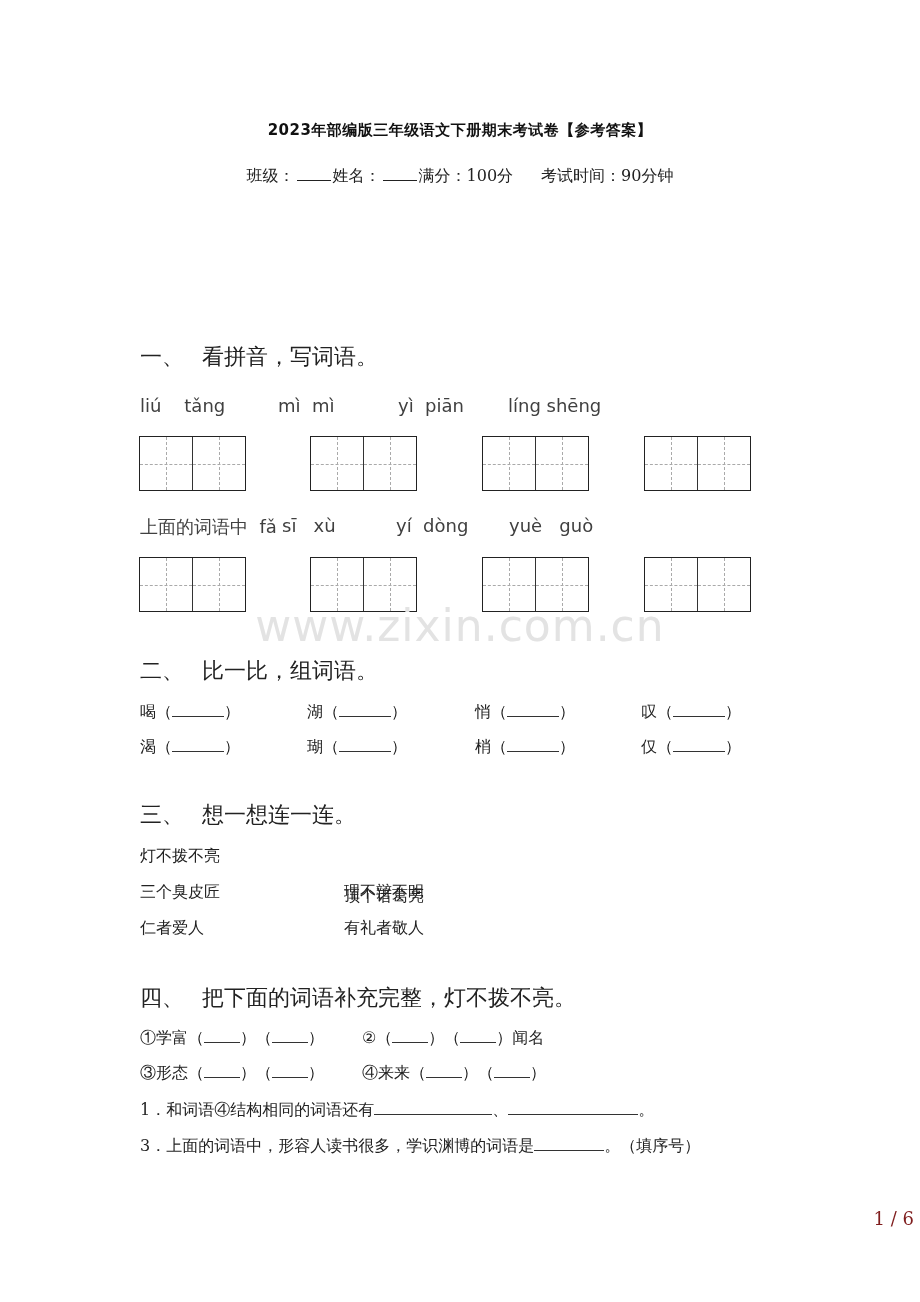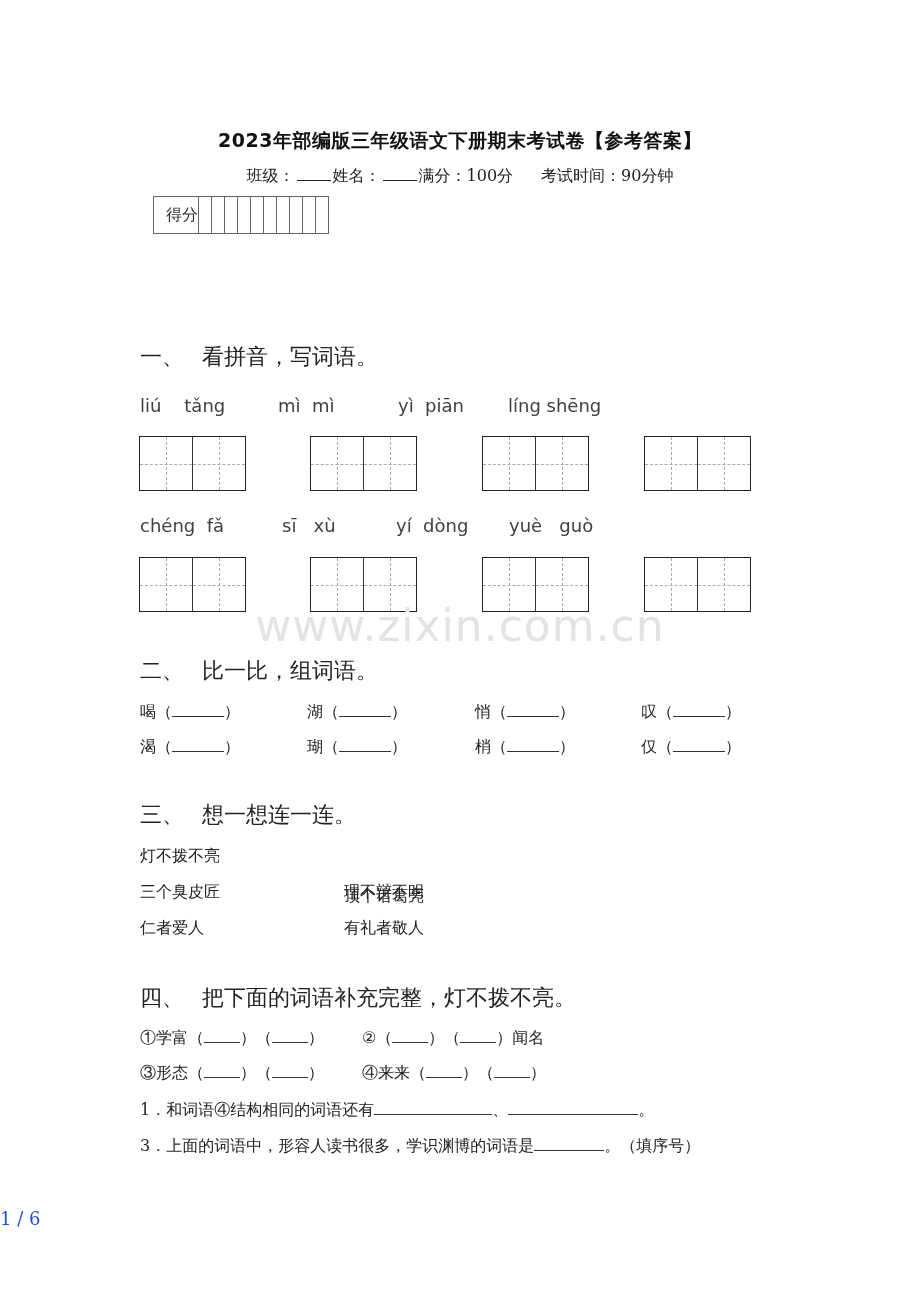--- a/index.html
+++ b/index.html
@@ -1,63 +1,50 @@
 <!DOCTYPE html>
 <html><head>
 <meta charset="utf-8">
 <style>
   html, body { margin:0; padding:0; background:#fff; }
   body { width:920px; height:1302px; position:relative; overflow:hidden;
          font-family:"DejaVu Serif","Liberation Serif",serif; color:#111; }
   .abs { position:absolute; }
-  .title { left:0; width:920px; top:128px; text-align:center; font-size:19px; font-weight:bold;
+  .title { left:0; width:920px; top:121px; text-align:center; font-size:15px; font-weight:bold;
            font-family:"DejaVu Sans","Liberation Sans",sans-serif; letter-spacing:0.5px; }
   .meta { left:0; width:920px; top:166px; text-align:center; font-size:16px; color:#222; }
   .meta .blank { display:inline-block; width:34px; border-bottom:1px solid #222; height:14px; vertical-align:baseline; margin:0 2px; }
   .meta .gap { display:inline-block; width:28px; }
   table.score { position:absolute; left:153px; top:196px; border-collapse:collapse; font-size:16px; }
   table.score td { border:1px solid #666; height:36px; text-align:left; padding:0 0 0 12px; color:#333; }
   .sec { left:140px; font-size:22px; font-family:"DejaVu Sans","Liberation Sans",sans-serif; font-weight:normal; color:#222; }
   .sec .num { display:inline-block; width:62px; }
   .pinyin { font-family:"DejaVu Sans","Liberation Sans",sans-serif; font-size:18px; color:#404040; white-space:pre; }
   .box { width:105px; height:53px; border:1.5px solid #222; display:flex; }
   .cell { flex:1; position:relative; border-right:1.5px solid #333; }
   .cell:last-child { border-right:none; }
   .cell::before { content:""; position:absolute; left:50%; top:0; bottom:0; border-left:1px dashed #aaa; }
   .cell::after { content:""; position:absolute; top:50%; left:0; right:0; border-top:1px dashed #aaa; }
   .item { font-size:16px; color:#222; white-space:nowrap; }
   .u { display:inline-block; border-bottom:1px solid #333; height:14px; vertical-align:baseline; }
   .watermark { left:0; width:920px; top:600px; text-align:center; font-size:44px; color:#e3e3e3;
                font-family:"DejaVu Sans","Liberation Sans",sans-serif; letter-spacing:1px; }
-  .pager { left:0; width:914px; top:1208px; text-align:left; font-size:18px; color:#1d4ed8; }
+  .pager { left:0; width:914px; top:1208px; text-align:right; font-size:18px; color:#7f1d1d; }
 </style>
 </head>
 <body>
 
 <div class="abs title">2023年部编版三年级语文下册期末考试卷【参考答案】</div>
 
 <div class="abs meta">
   <span>班级：</span><span class="blank"></span><span>姓名：</span><span class="blank"></span><span>满分：100分</span><span class="gap"></span><span>考试时间：90分钟</span>
 </div>
 
 <table class="score">
   <tbody>
-  <tr>
-    <td>得分</td>
-    <td></td>
-    <td></td>
-    <td></td>
-    <td></td>
-    <td></td>
-    <td></td>
-    <td></td>
-    <td></td>
-    <td></td>
-    <td></td>
-  </tr>
 </tbody>
   </table>
 
 <div class="abs sec" style="top:342px">
   <span class="num">一、</span><span>看拼音，写词语。</span>
 </div>
 <div class="abs pinyin" style="left:140px; top:395px">liú    tǎng</div>
 <div class="abs pinyin" style="left:278px; top:395px">mì  mì</div>
 <div class="abs pinyin" style="left:398px; top:395px">yì  piān</div>
 <div class="abs pinyin" style="left:508px; top:395px">líng shēng</div>
@@ -72,21 +59,21 @@
   </div>
 <div class="abs box" style="left:482px; top:436px">
     <div class="cell"></div>
     <div class="cell"></div>
   </div>
 <div class="abs box" style="left:644px; top:436px">
     <div class="cell"></div>
     <div class="cell"></div>
   </div>
 
-<div class="abs pinyin" style="left:140px; top:515px">chéng  fǎ</div>
+<div class="abs pinyin" style="left:140px; top:515px">上面的词语中  fǎ</div>
 <div class="abs pinyin" style="left:282px; top:515px">sī   xù</div>
 <div class="abs pinyin" style="left:396px; top:515px">yí  dòng</div>
 <div class="abs pinyin" style="left:509px; top:515px">yuè   guò</div>
 
 <div class="abs box" style="left:139px; top:557px">
     <div class="cell"></div>
     <div class="cell"></div>
   </div>
 <div class="abs box" style="left:310px; top:557px">
     <div class="cell"></div>

